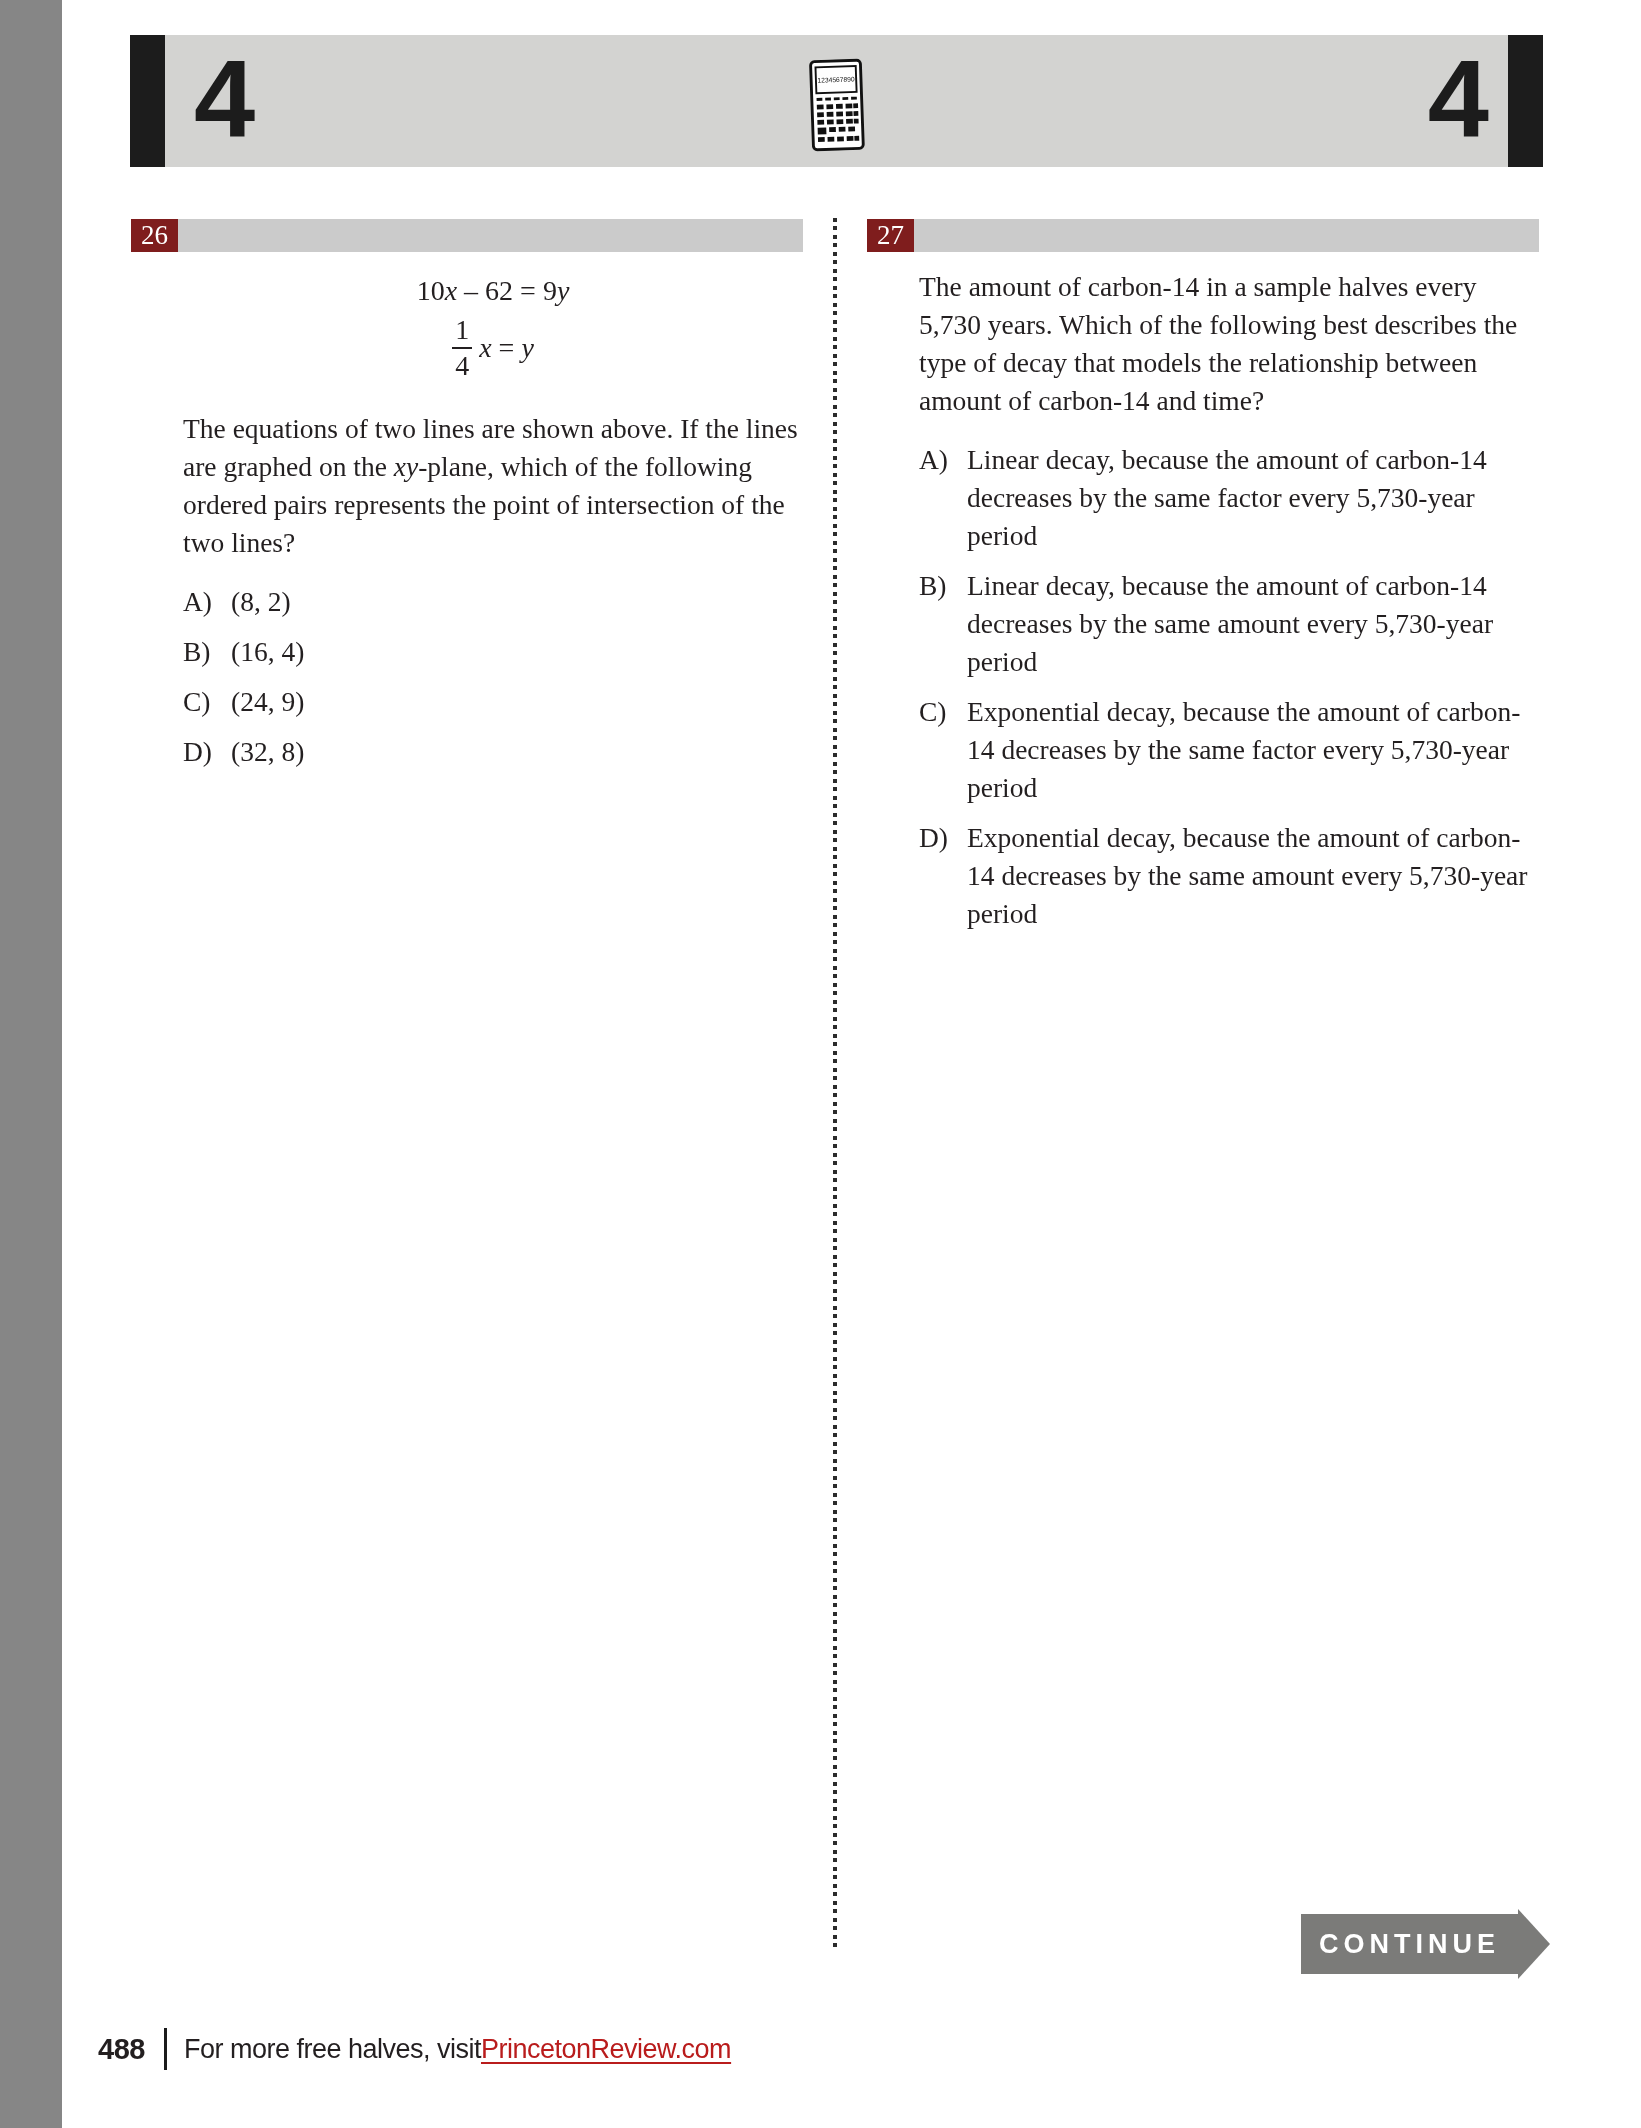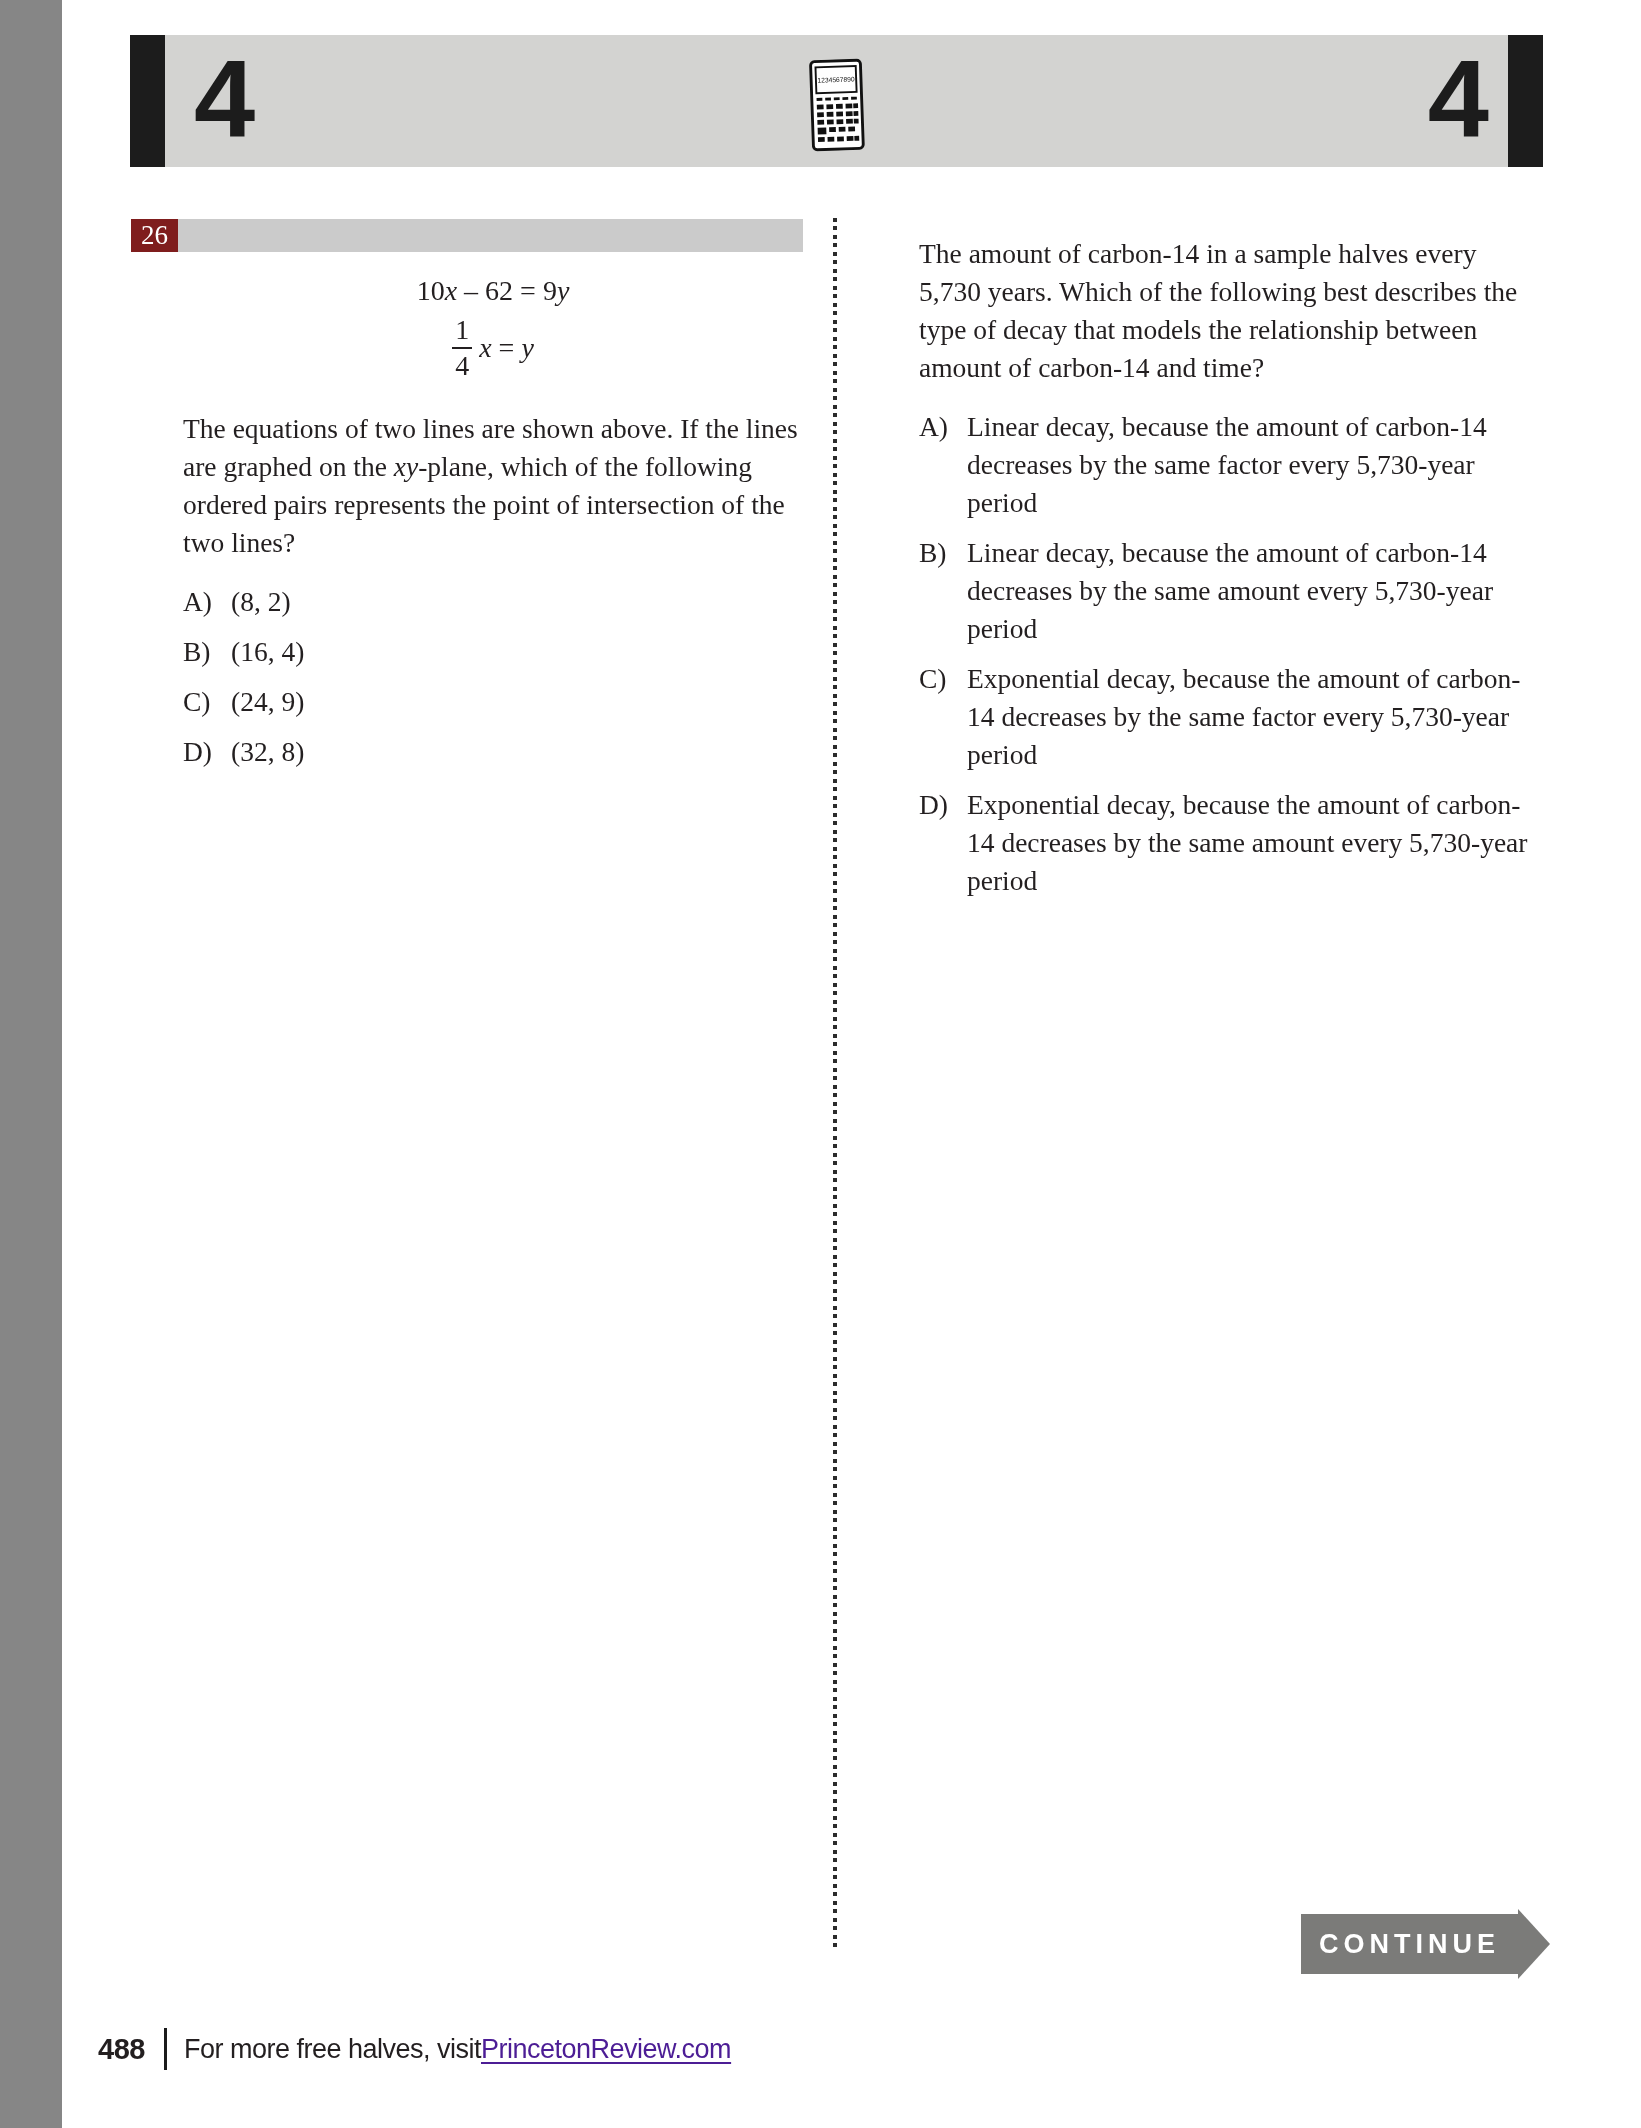--- a/index.html
+++ b/index.html
@@ -61,21 +61,21 @@
   .continue::after { content:""; position:absolute; left:100%; top:50%; transform:translateY(-50%);
                      width:0; height:0; border-top:35px solid transparent; border-bottom:35px solid transparent;
                      border-left:32px solid #7b7b79; }
 
   
   .footer { position:absolute; left:98px; top:2028px; display:flex; align-items:center;
             font-family:"Liberation Sans","DejaVu Sans",sans-serif; letter-spacing:-0.5px; }
   .footer .pnum { font-weight:bold; font-size:29px; }
   .footer .fsep { width:3px; height:42px; background:#1b1b1b; margin:0 17px 0 19px; }
   .footer .ftext { font-size:27px; }
-  .footer a.flink { color:#4c1d95; text-decoration:underline; text-underline-offset:4px; font-size:27px; }
+  .footer a.flink { color:#b91c1c; text-decoration:underline; text-underline-offset:4px; font-size:27px; }
 </style>
 </head>
 <body>
 
 <div class="page">
 
   <div class="side-strip"></div>
 
   <div class="header-band">
     <div class="band-bar left"></div>
@@ -156,20 +156,24 @@
           </li>
         <li class="choice">
             <span class="letter">D)</span>
             <span class="ctext">(32, 8)</span>
           </li>
       </ul>
     </div>
   </div>
 
   <div class="col q27">
+    <div class="qhead">
+      <div class="qnum">27</div>
+      <div class="qbar"></div>
+    </div>
     <div class="qbody">
       <p class="stem">The amount of carbon-14 in a sample halves every 5,730 years. Which of the following best describes the type of decay that models the relationship between amount of carbon-14 and time?</p>
       <ul class="choices">
         <li class="choice">
             <span class="letter">A)</span>
             <span class="ctext">Linear decay, because the amount of carbon-14 decreases by the same factor every 5,730-year period</span>
           </li>
         <li class="choice">
             <span class="letter">B)</span>
             <span class="ctext">Linear decay, because the amount of carbon-14 decreases by the same amount every 5,730-year period</span>

